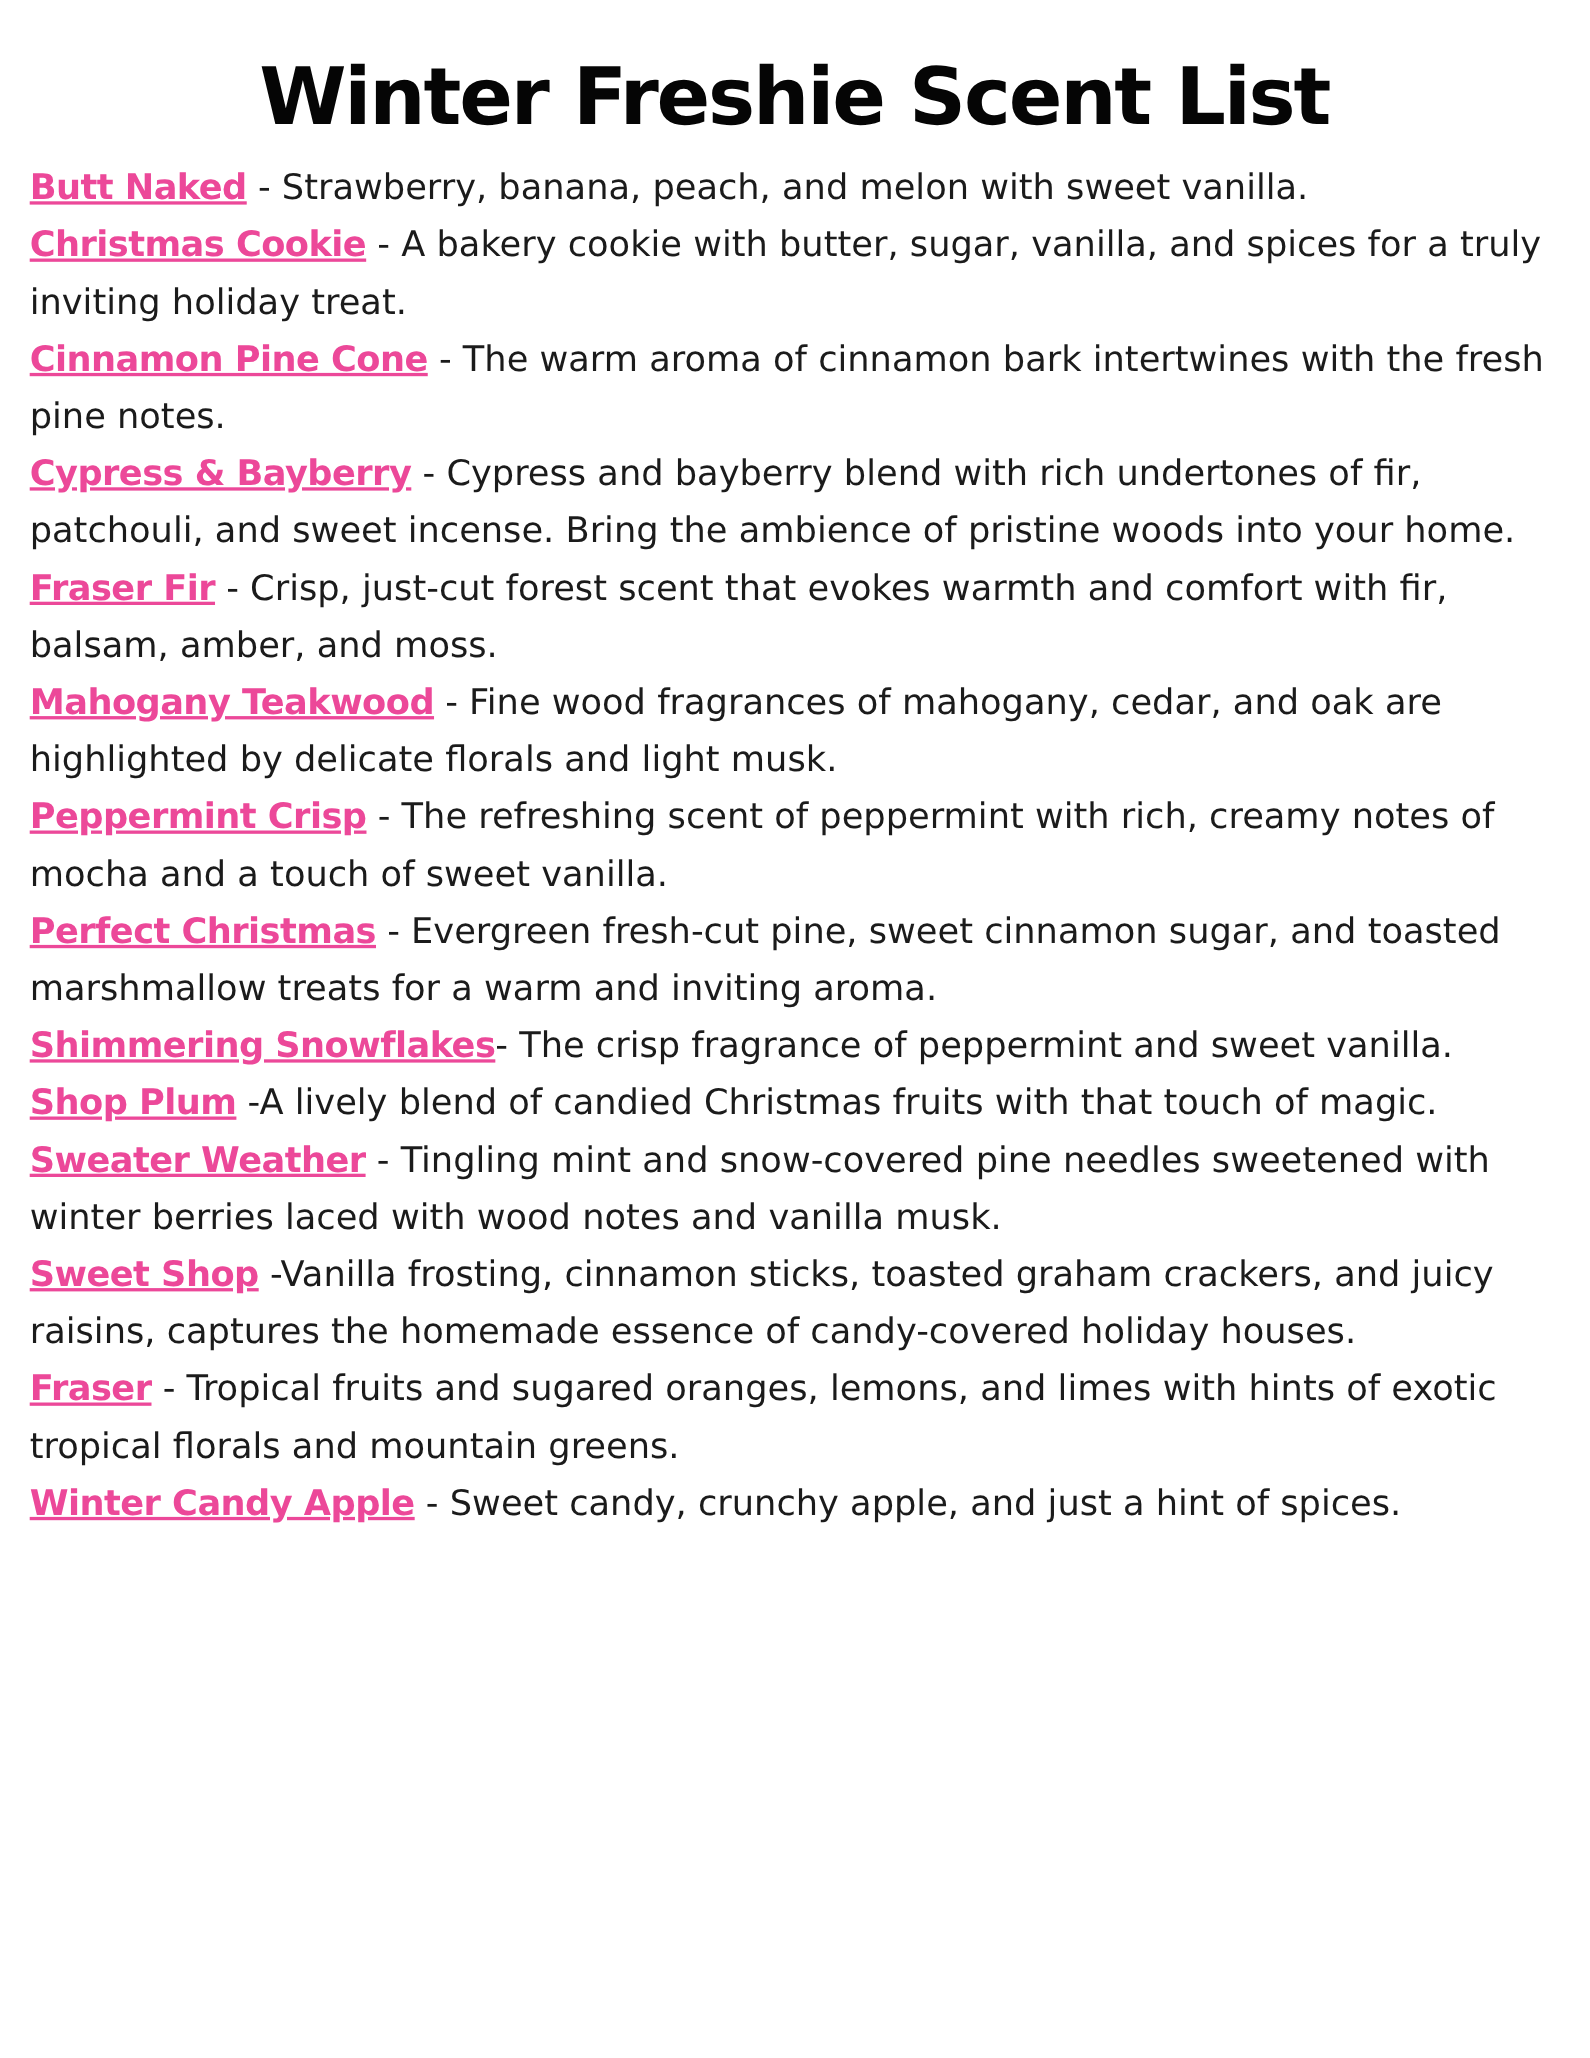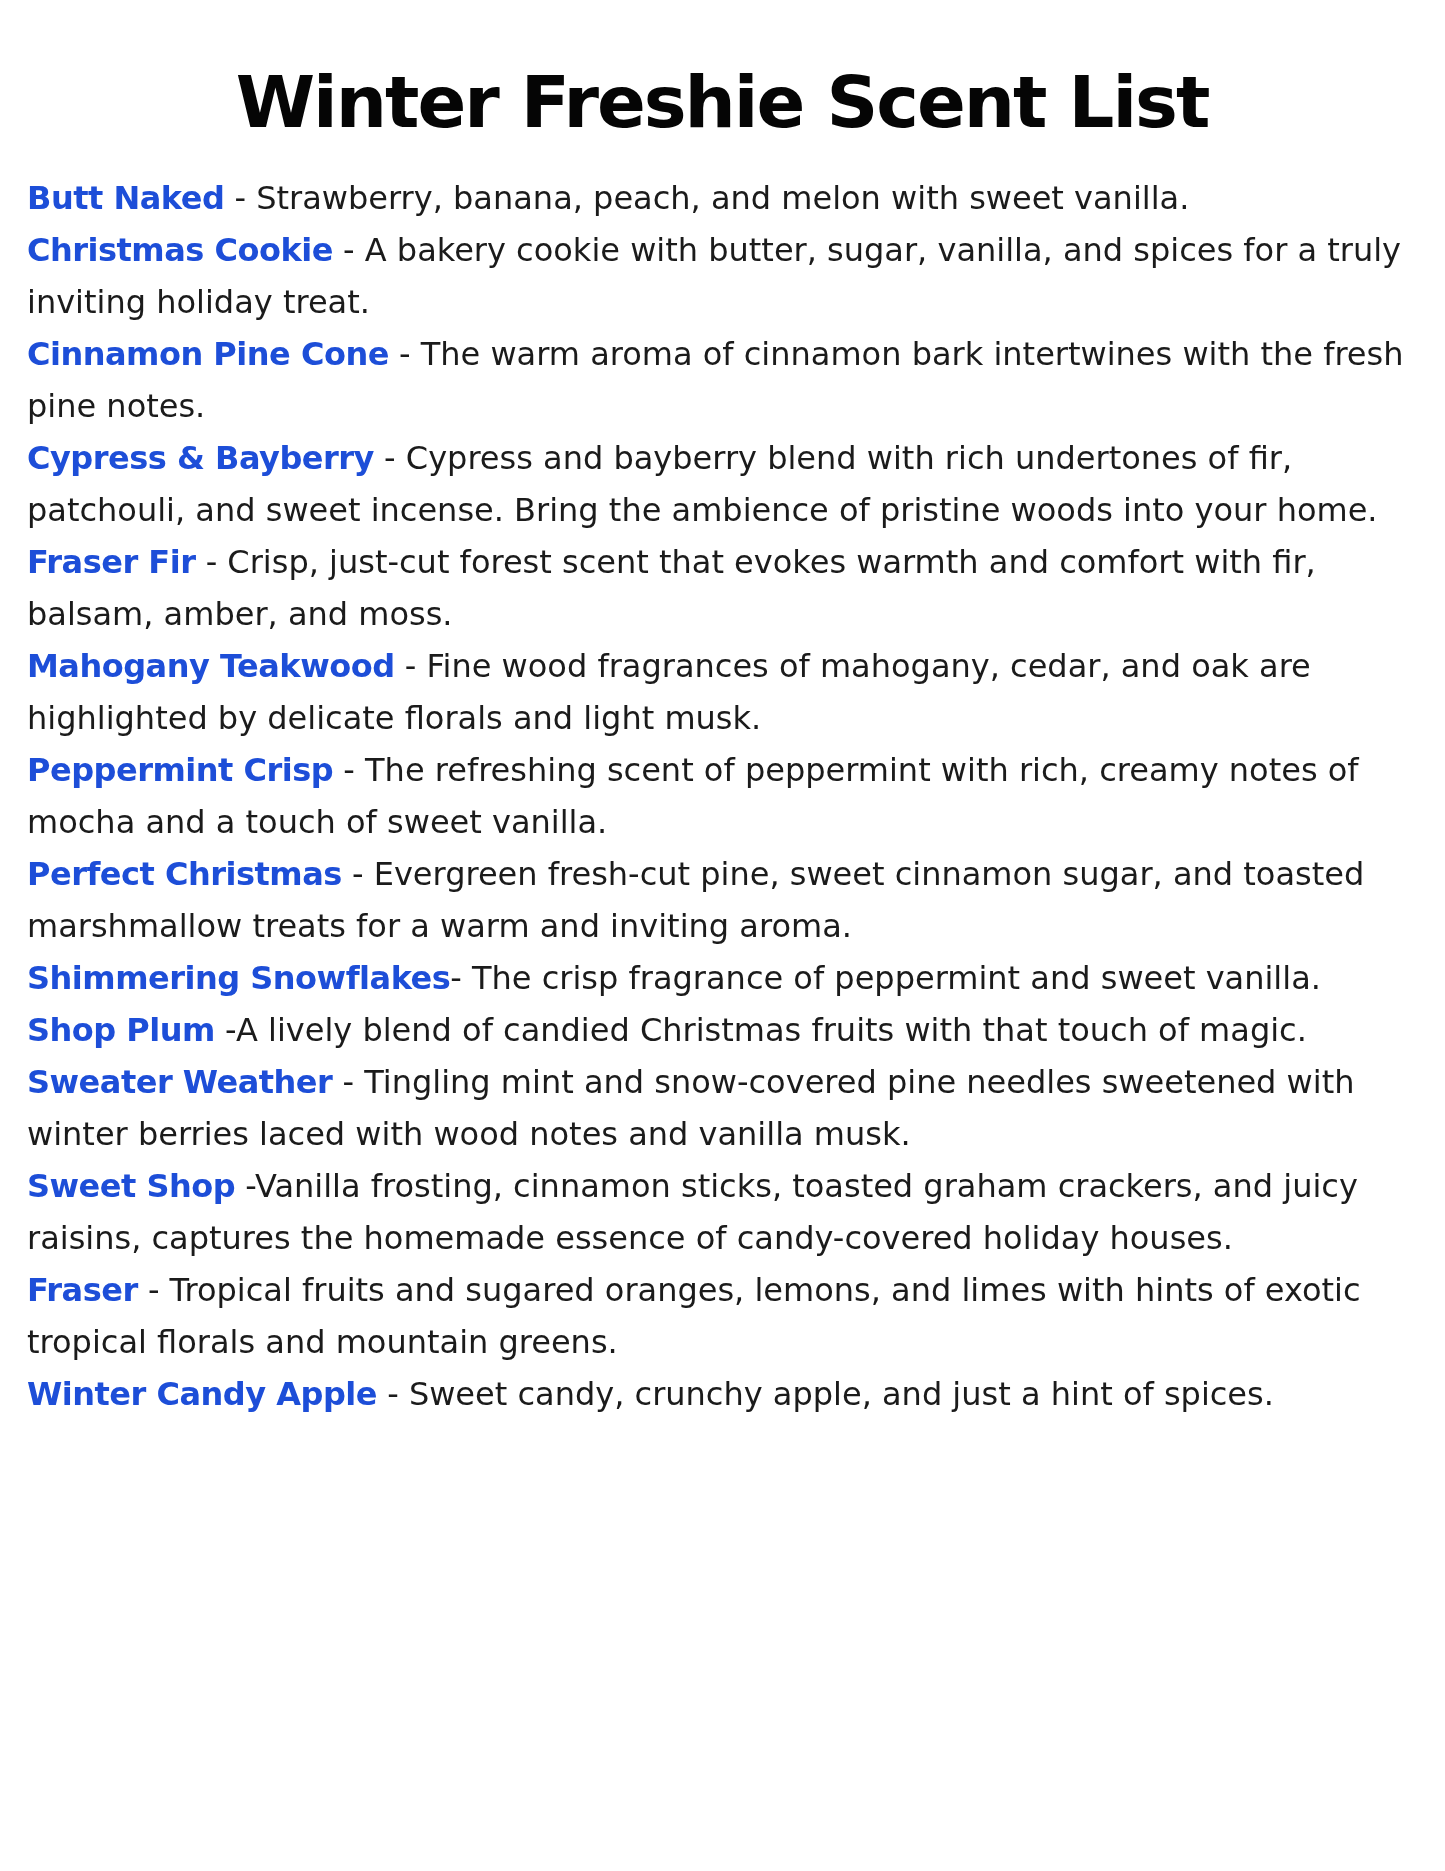--- a/index.html
+++ b/index.html
@@ -15,21 +15,21 @@
     color: #171717;
   }
   .page {
     width: 1445px;
     height: 1871px;
     background: #ffffff;
     box-sizing: border-box;
     padding: 0 28px 0 27px;
   }
   .page-title {
-    margin: 16px;
+    margin: 2px;
     padding-top: 38px;
     height: 102px;
     text-align: center;
     font-family: "DejaVu Sans", sans-serif;
     font-weight: 800;
     font-size: 72px;
     line-height: 96px;
     letter-spacing: -2px;
     color: #050505;
     white-space: nowrap;
@@ -41,22 +41,23 @@
   .scent-item {
     margin: 0;
     padding: 0;
     font-size: 32px;
     line-height: 52px;
     color: #1b1b1b;
     font-family: "DejaVu Sans", sans-serif;
   }
   .scent-item strong {
     font-weight: 700;
-    color: #1d4ed8;
+    color: #ec4899;
     letter-spacing: -0.5px;
+    text-decoration: underline;
   }
 </style>
 </head>
 <body>
 
 <div class="page">
   <h1 class="page-title">Winter Freshie Scent List</h1>
 
   <div class="scent-list">
     <p class="scent-item"><strong>Butt Naked</strong><span> - Strawberry, banana, peach, and melon with sweet vanilla.</span></p>

